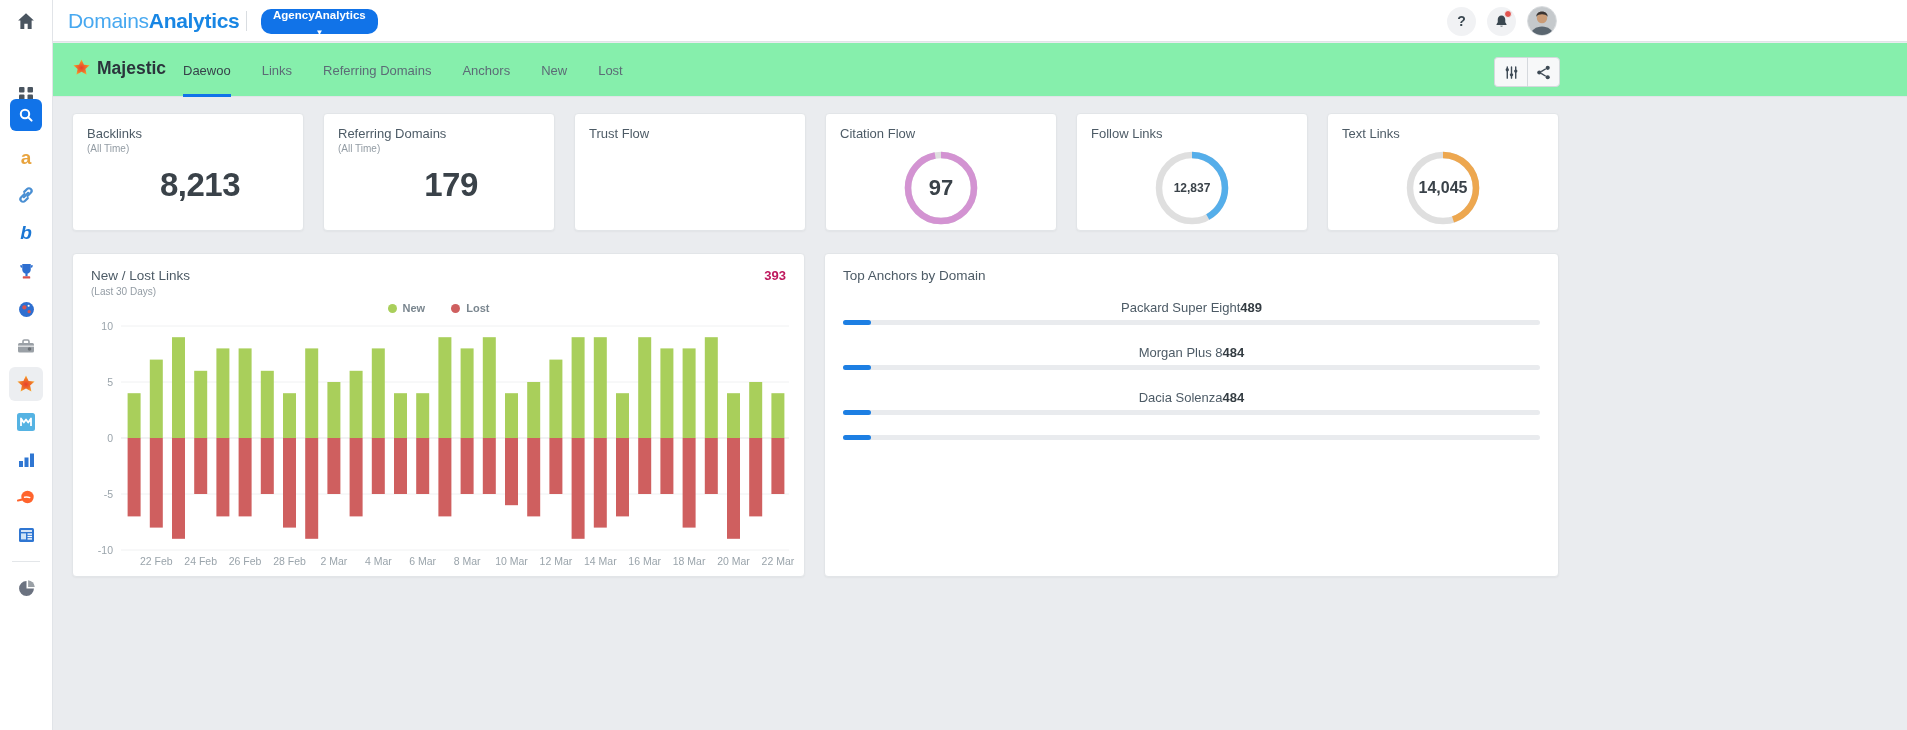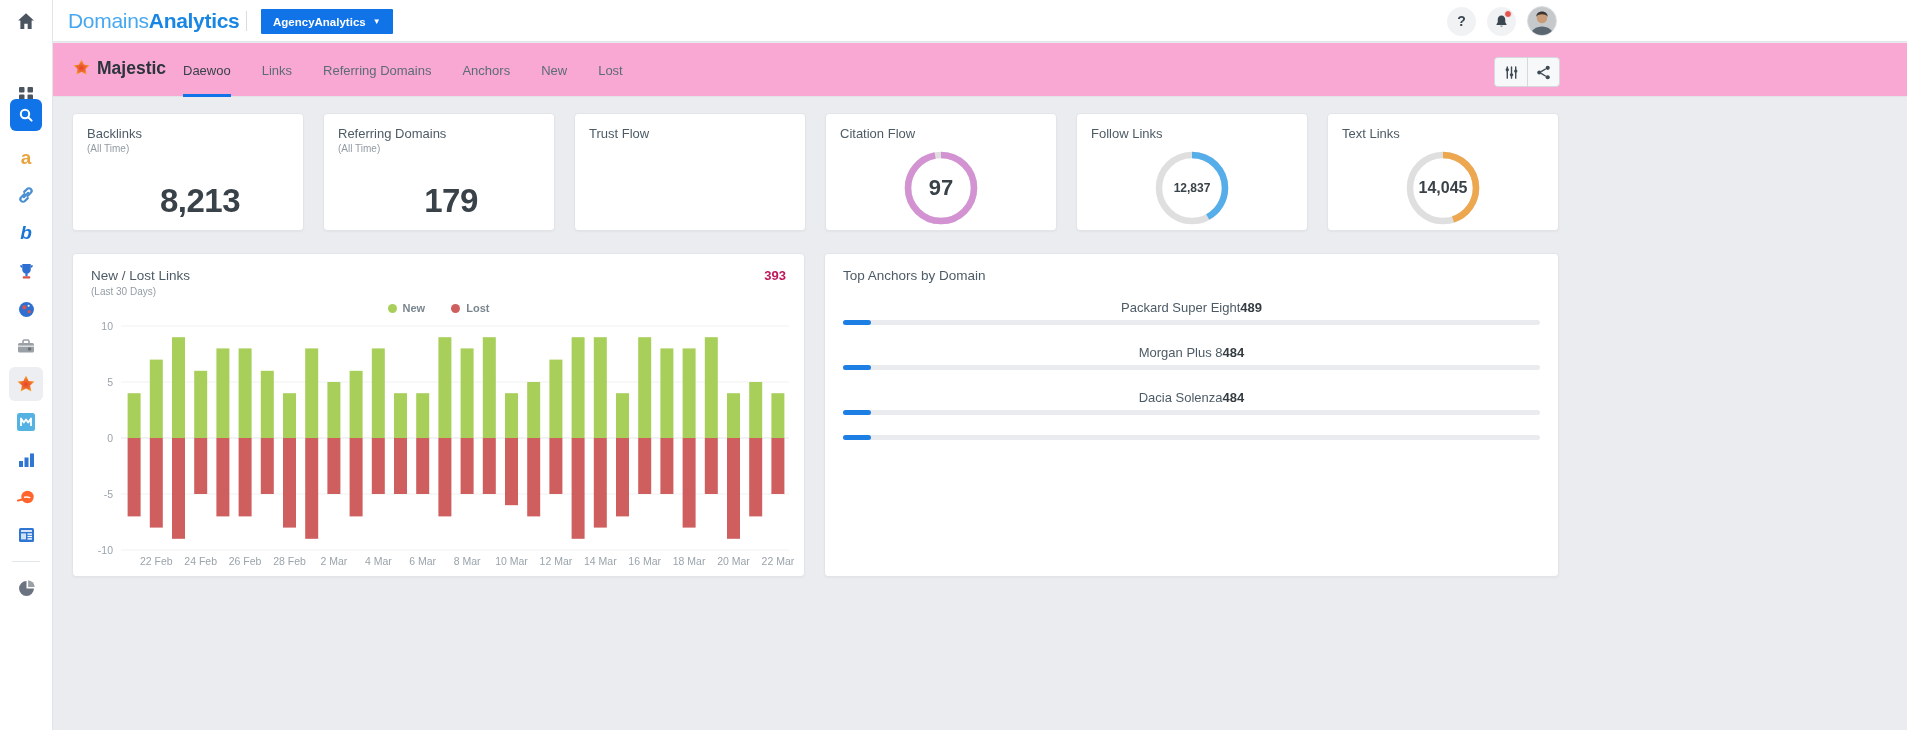--- a/index.html
+++ b/index.html
@@ -6,55 +6,55 @@
   html,body { width:1907px; height:730px; overflow:hidden; }
   body { font-family:"Liberation Sans", sans-serif; background:#eaecef; color:#37424a; }
 
   
   .topbar { position:absolute; top:0; left:0; width:1907px; height:42px; background:#fff; border-bottom:1px solid #e1e4e8; z-index:5; }
   .home-btn { position:absolute; top:0; left:0; width:52px; height:42px; display:flex; align-items:center; justify-content:center; cursor:pointer; }
   .logo { position:absolute; left:68px; top:0; height:42px; display:flex; align-items:center; font-size:21px; letter-spacing:-0.3px; }
   .logo .lt { color:#47a8f0; font-weight:400; }
   .logo .bd { color:#1886e4; font-weight:700; }
   .logo-divider { position:absolute; left:246px; top:11px; width:1px; height:20px; background:#d9dde1; }
-  .account-btn { position:absolute; left:261px; top:9px; height:25px; background:#1173e8; border:none; border-radius:1px; color:#fff; font-size:11.5px; font-weight:700; padding:0 12px; display:flex; align-items:center; gap:7px; cursor:pointer; font-family:inherit; }
+  .account-btn { position:absolute; left:261px; top:9px; height:25px; background:#1173e8; border:none; border-radius:10px; color:#fff; font-size:11.5px; font-weight:700; padding:0 12px; display:flex; align-items:center; gap:7px; cursor:pointer; font-family:inherit;flex-direction:column; }
   .account-btn .caret { font-size:8px; }
   .top-right { position:absolute; left:1447px; top:6px; display:flex; align-items:center; gap:11px; }
   .circle-btn { width:29px; height:29px; border-radius:50%; background:#f1f2f4; display:flex; align-items:center; justify-content:center; font-weight:700; font-size:14px; color:#3a4750; cursor:pointer; position:relative; border:none; font-family:inherit; }
   .bell-dot { position:absolute; top:3px; right:4px; width:8px; height:8px; border-radius:50%; background:#e3544f; border:1px solid #f1f2f4; }
   .avatar { width:30px; height:30px; border-radius:50%; overflow:hidden; cursor:pointer; border:1px solid #d8dbde; }
 
   
   .sidebar { position:absolute; top:0; left:0; width:53px; height:730px; background:#fff; border-right:1px solid #e1e4e8; z-index:6; }
   .side-item { position:absolute; left:0; width:52px; height:34px; display:flex; align-items:center; justify-content:center; cursor:pointer; }
   .tile { width:32px; height:32px; border-radius:6px; display:flex; align-items:center; justify-content:center; }
   .tile.blue { background:#1173e8; }
   .tile.light { background:#eceef1; width:34px; height:34px; }
   .side-divider { position:absolute; top:561px; left:12px; width:28px; height:1px; background:#e3e6e9; }
   .ltr-a { color:#e8a33d; font-weight:700; font-size:19px; }
   .ltr-b { color:#1b77d4; font-weight:700; font-style:italic; font-size:19px; }
 
   
-  .subheader { position:absolute; top:43px; left:53px; width:1854px; height:54px; background:#f9a8d4; border-bottom:1px solid #e1e4e8; z-index:4; }
+  .subheader { position:absolute; top:43px; left:53px; width:1854px; height:54px; background:#86efac; border-bottom:1px solid #e1e4e8; z-index:4; }
   .campaign-star { position:absolute; left:19px; top:15px; }
   .campaign-title { position:absolute; left:44px; top:15px; font-size:17.5px; font-weight:700; color:#2b343c; }
   .tabs { position:absolute; left:130px; top:0; height:54px; display:flex; gap:31px; }
   .tab { height:54px; display:flex; align-items:center; font-size:13px; color:#5c6b76; cursor:pointer; }
   .tab.active { color:#37424a; box-shadow:inset 0 -3px 0 #1173e8; }
   .hdr-actions { position:absolute; left:1441px; top:14px; display:flex; }
   .hdr-btn { width:33px; height:30px; background:#f7f8f9; border:1px solid #d5d9dd; display:flex; align-items:center; justify-content:center; cursor:pointer; }
   .hdr-btn:first-child { border-radius:4px 0 0 4px; border-right:none; }
   .hdr-btn:last-child { border-radius:0 4px 4px 0; }
 
   
   .card { position:absolute; background:#fff; border:1px solid #e2e5e8; border-radius:4px; box-shadow:0 1px 2px rgba(0,0,0,0.04); }
   .stat-card { top:113px; width:232px; height:118px; }
   .stat-title { position:absolute; top:12px; left:14px; font-size:13px; color:#4d5b66; }
   .stat-sub { position:absolute; top:29px; left:14px; font-size:10px; color:#939ca4; }
-  .stat-number { position:absolute; top:68px; left:0; right:0; text-align:center; font-size:33px; font-weight:700; color:#3a4249; letter-spacing:-0.5px;margin-left:24px; }
+  .stat-number { position:absolute; top:52px; left:0; right:0; text-align:center; font-size:33px; font-weight:700; color:#3a4249; letter-spacing:-0.5px;margin-left:24px; }
   .donut-wrap { position:absolute; top:36px; left:50%; margin-left:-38px; width:76px; height:76px; }
   .donut-value { position:absolute; top:0; left:0; width:76px; height:76px; display:flex; align-items:center; justify-content:center; font-weight:700; color:#3a4249; }
 
   
   .chart-card { top:253px; left:72px; width:733px; height:324px; }
   .panel-title { position:absolute; top:14px; left:18px; font-size:13.5px; color:#4d5b66; }
   .panel-sub { position:absolute; top:32px; left:18px; font-size:10px; color:#939ca4; }
   .panel-total { position:absolute; top:14px; right:18px; font-size:13px; font-weight:700; color:#be185d; }
   .legend { position:absolute; top:48px; left:0; right:0; display:flex; justify-content:center; gap:26px; }
   .legend-item { display:flex; align-items:center; gap:6px; font-size:11px; font-weight:700; color:#7a868f; cursor:pointer; }

